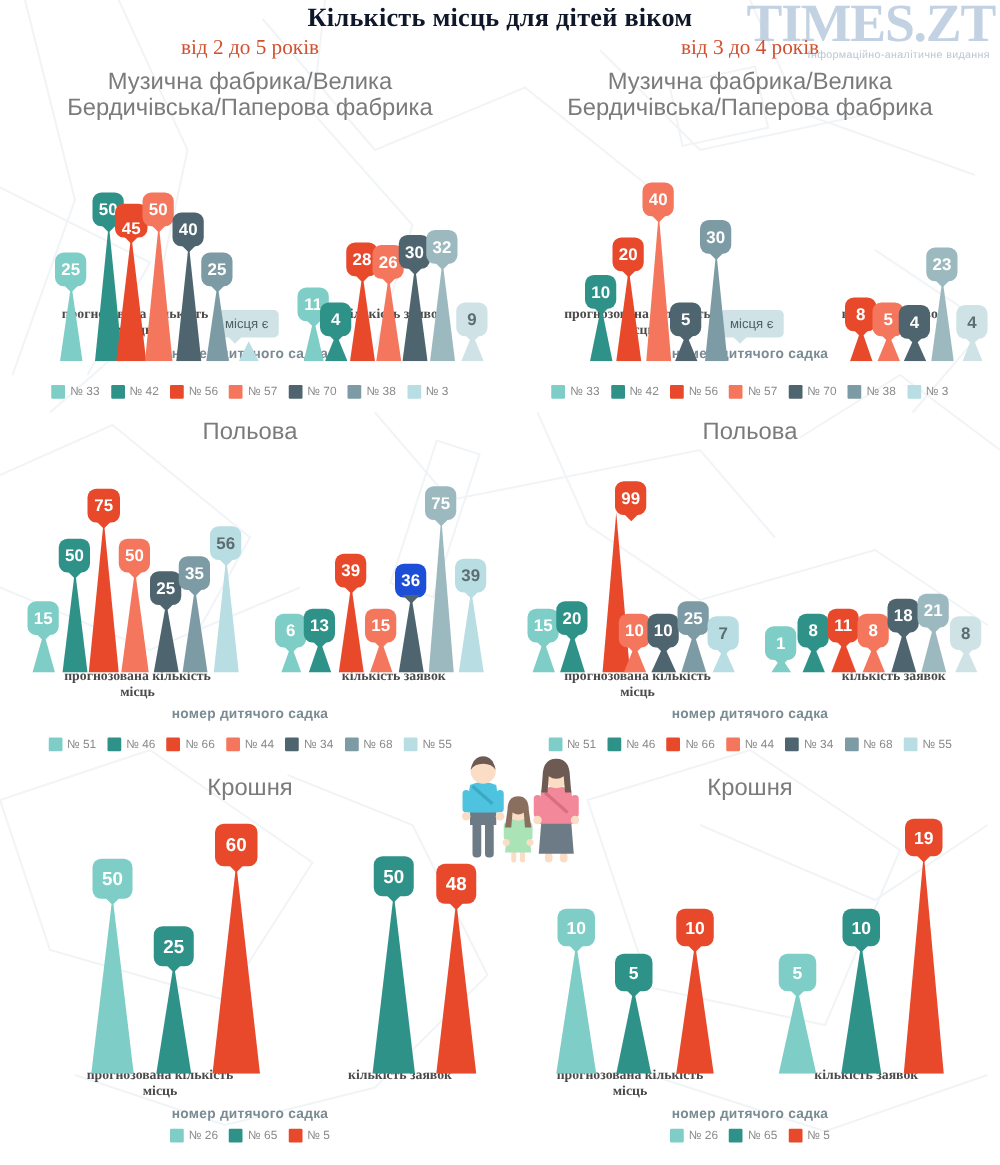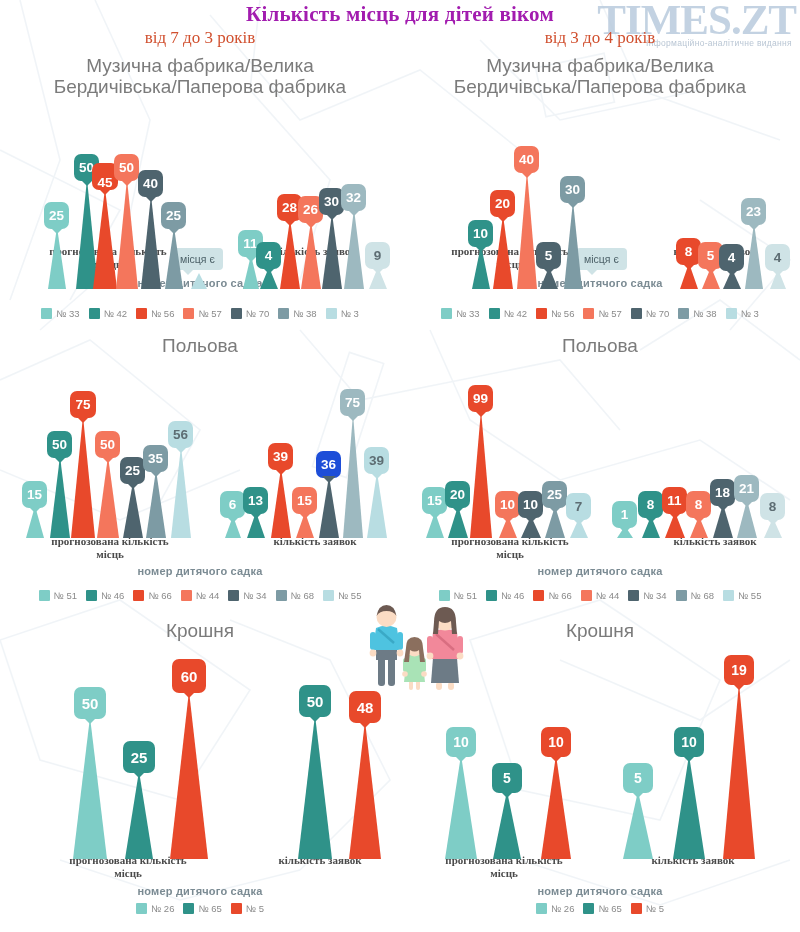--- a/index.html
+++ b/index.html
@@ -25,21 +25,21 @@
     position:absolute; top:38px; right:8px; z-index:1;
     font-size:8.5px; color:#b9c6d4; letter-spacing:.3px;
   }
 
   #page { position:relative; z-index:2; width:800px; height:932px; }
 
   
   .main-title {
     position:absolute; top:2px; left:0; width:800px; text-align:center;
     font-family:"Liberation Serif", serif; font-weight:bold;
-    font-size:21px; color:#a21caf; letter-spacing:.2px;
+    font-size:21px; color:#0f172a; letter-spacing:.2px;
   }
   .sub-left, .sub-right {
     position:absolute; top:28px; font-family:"Liberation Serif", serif;
     font-size:17px; color:#d1502f;
   }
   .sub-left  { left:0;   width:400px; text-align:center; }
   .sub-right { left:400px; width:400px; text-align:center; }
 
   
   .block { position:absolute; width:400px; }
@@ -133,21 +133,21 @@
     <rect x="540" y="60" width="70" height="50" transform="rotate(-12 575 85)"></rect>
   </g>
 </svg>
 
 <div id="watermark">TIMES.ZT</div>
 <div id="watermark-sub">Інформаційно-аналітичне видання</div>
 
 <div id="page">
 
   <div class="main-title">Кількість місць для дітей віком</div>
-  <div class="sub-left">від 7 до 3 років</div>
+  <div class="sub-left">від 2 до 5 років</div>
   <div class="sub-right">від 3 до 4 років</div>
 
   <svg id="family" width="110" height="100" viewBox="0 0 110 100" aria-hidden="true">
 
     <g>
       <rect x="18" y="58" width="7" height="30" rx="3" fill="#6d7b86"></rect>
       <rect x="28" y="58" width="7" height="30" rx="3" fill="#6d7b86"></rect>
       <rect x="16" y="48" width="21" height="14" fill="#6d7b86"></rect>
       <path d="M16 30 q10 -5 21 0 l3 22 h-27 z" fill="#4ec3e0"></path>
       <path d="M18 31 l16 14" stroke="#3aa9c6" stroke-width="2.5" fill="none"></path>
@@ -687,21 +687,21 @@
         <div class="pin" style="--c:#2f9289;background:#2f9289;">
           <span>20</span>
           </div>
         <div class="stem" style="--w:22px;height:32px;">
             <svg viewBox="0 0 22 32" preserveAspectRatio="none">
               <polygon points="11,0 21,32 1,32" fill="#2f9289"></polygon>
             </svg>
           </div>
       </div>
       <div class="bar" style="left:68px;">
-        <div class="pin" style="--c:#e8492b;background:#e8492b;">
+        <div class="pin" style="--c:#e8492b;background:#e8492b;margin-left:24px;">
           <span>99</span>
           </div>
         <div class="stem" style="--w:24px;height:128px;">
             <svg viewBox="0 0 24 128" preserveAspectRatio="none">
               <polygon points="12,0 23,128 1,128" fill="#e8492b"></polygon>
             </svg>
           </div>
       </div>
       <div class="bar" style="left:95px;">
         <div class="pin" style="--c:#f4765c;background:#f4765c;">

